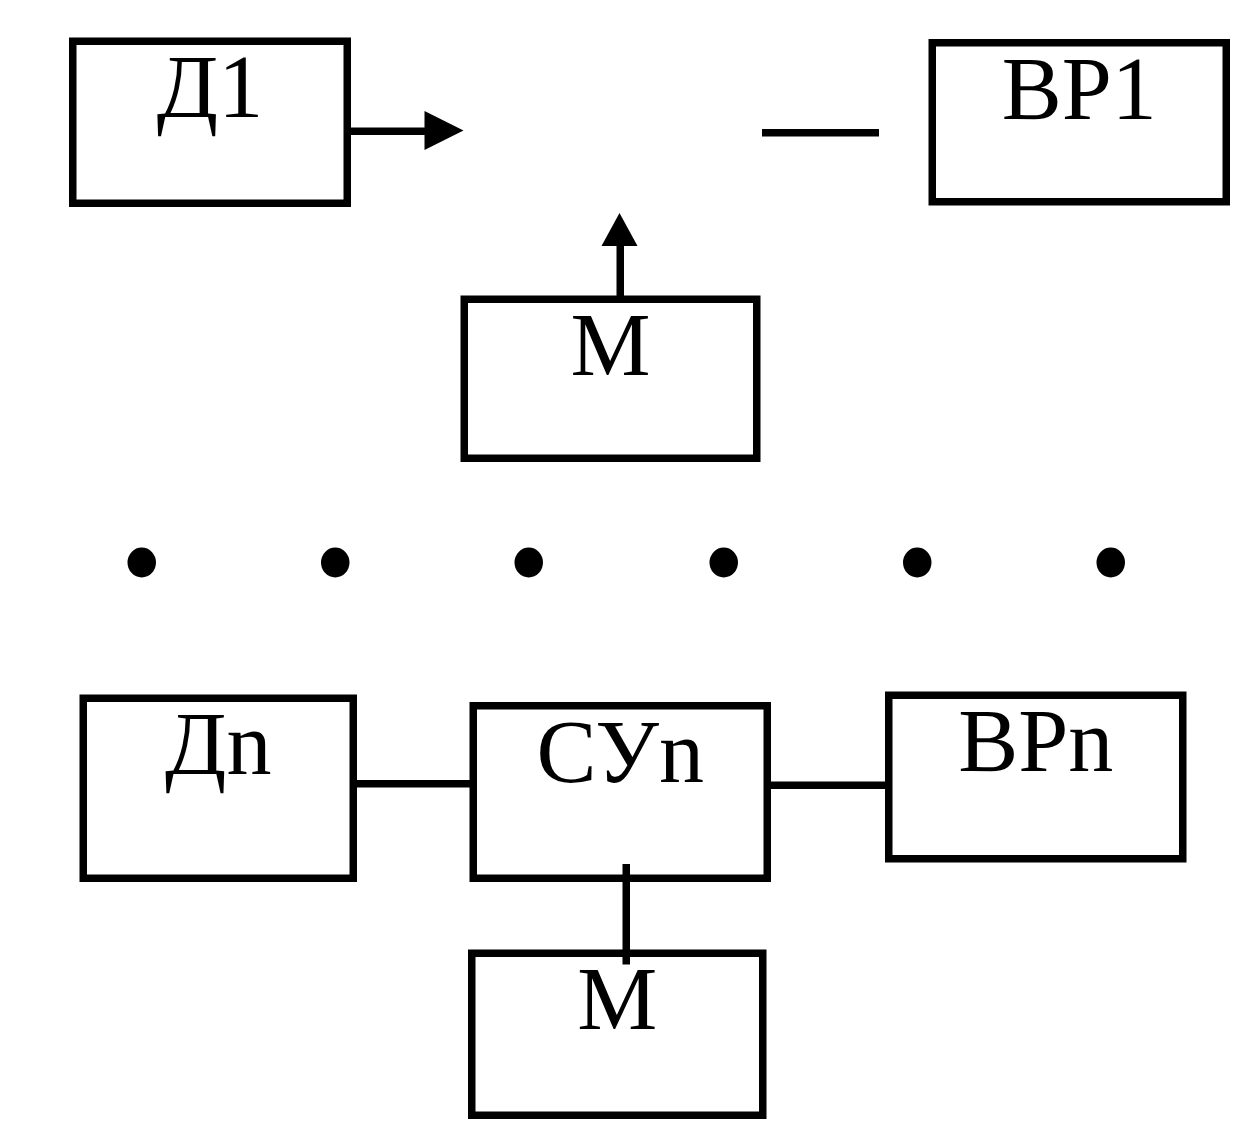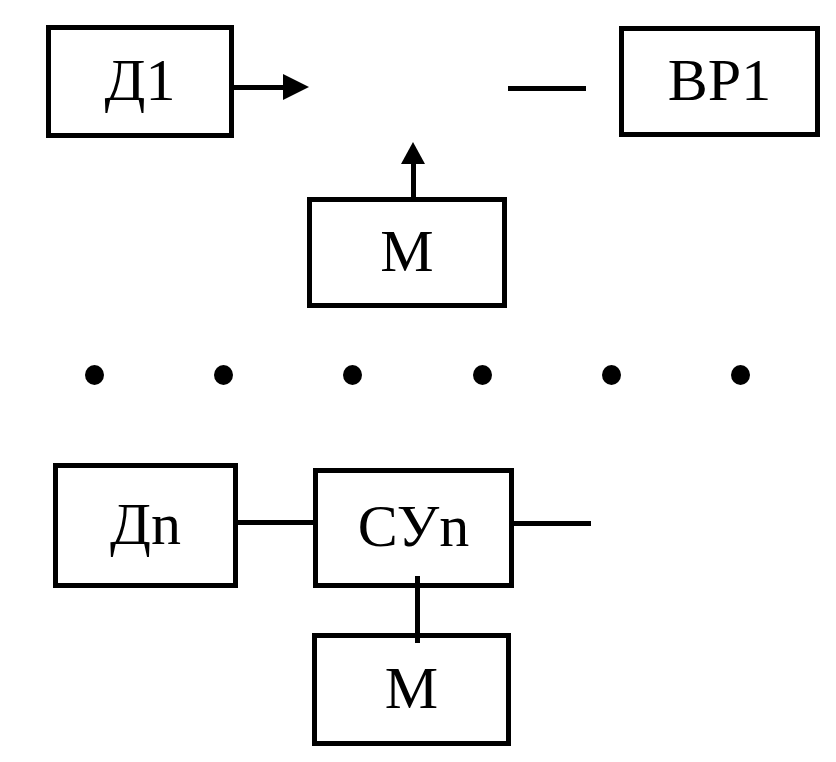--- a/index.html
+++ b/index.html
@@ -14,21 +14,21 @@
     background: #ffffff;
     overflow: hidden;
     font-family: "Liberation Serif", "DejaVu Serif", serif;
   }
   .box {
     position: absolute;
     box-sizing: border-box;
     border: 5px solid #000000;
     background: #ffffff;
     display: flex;
-    align-items: center;
+    align-items: flex-start;
     justify-content: center;
   }
   .box span {
     font-size: 60px;
     line-height: 1;
     color: #000000;
     white-space: nowrap;
     transform: translateY(-2px);
   }
   .hline, .vline {
@@ -117,20 +117,23 @@
       <div class="dot"></div>
       <div class="dot"></div>
     </div>
 
   <div class="box b-dn">
     <span>Дn</span>
   </div>
   <div class="box b-sun">
     <span>СУn</span>
   </div>
+  <div class="box b-vrn">
+    <span>ВРn</span>
+  </div>
   <div class="box b-mn">
     <span>М</span>
   </div>
 
   <div class="hline l-dn-sun"></div>
   <div class="hline l-sun-vrn"></div>
   <div class="vline l-sun-mn"></div>
 
 </div>
 

